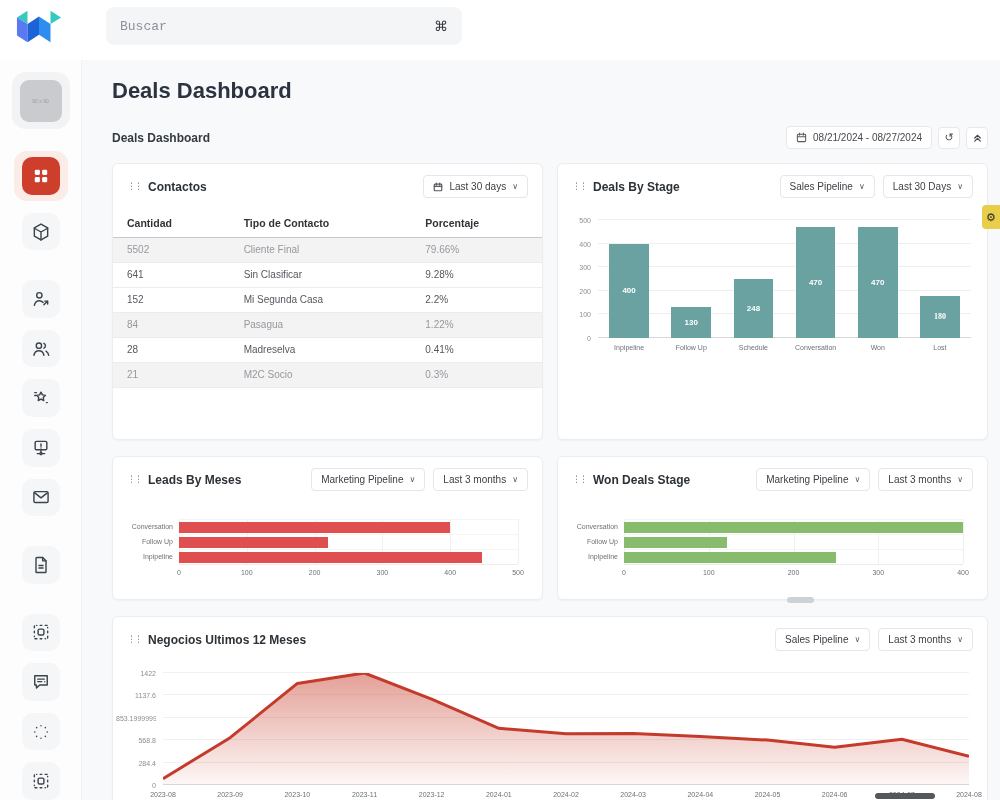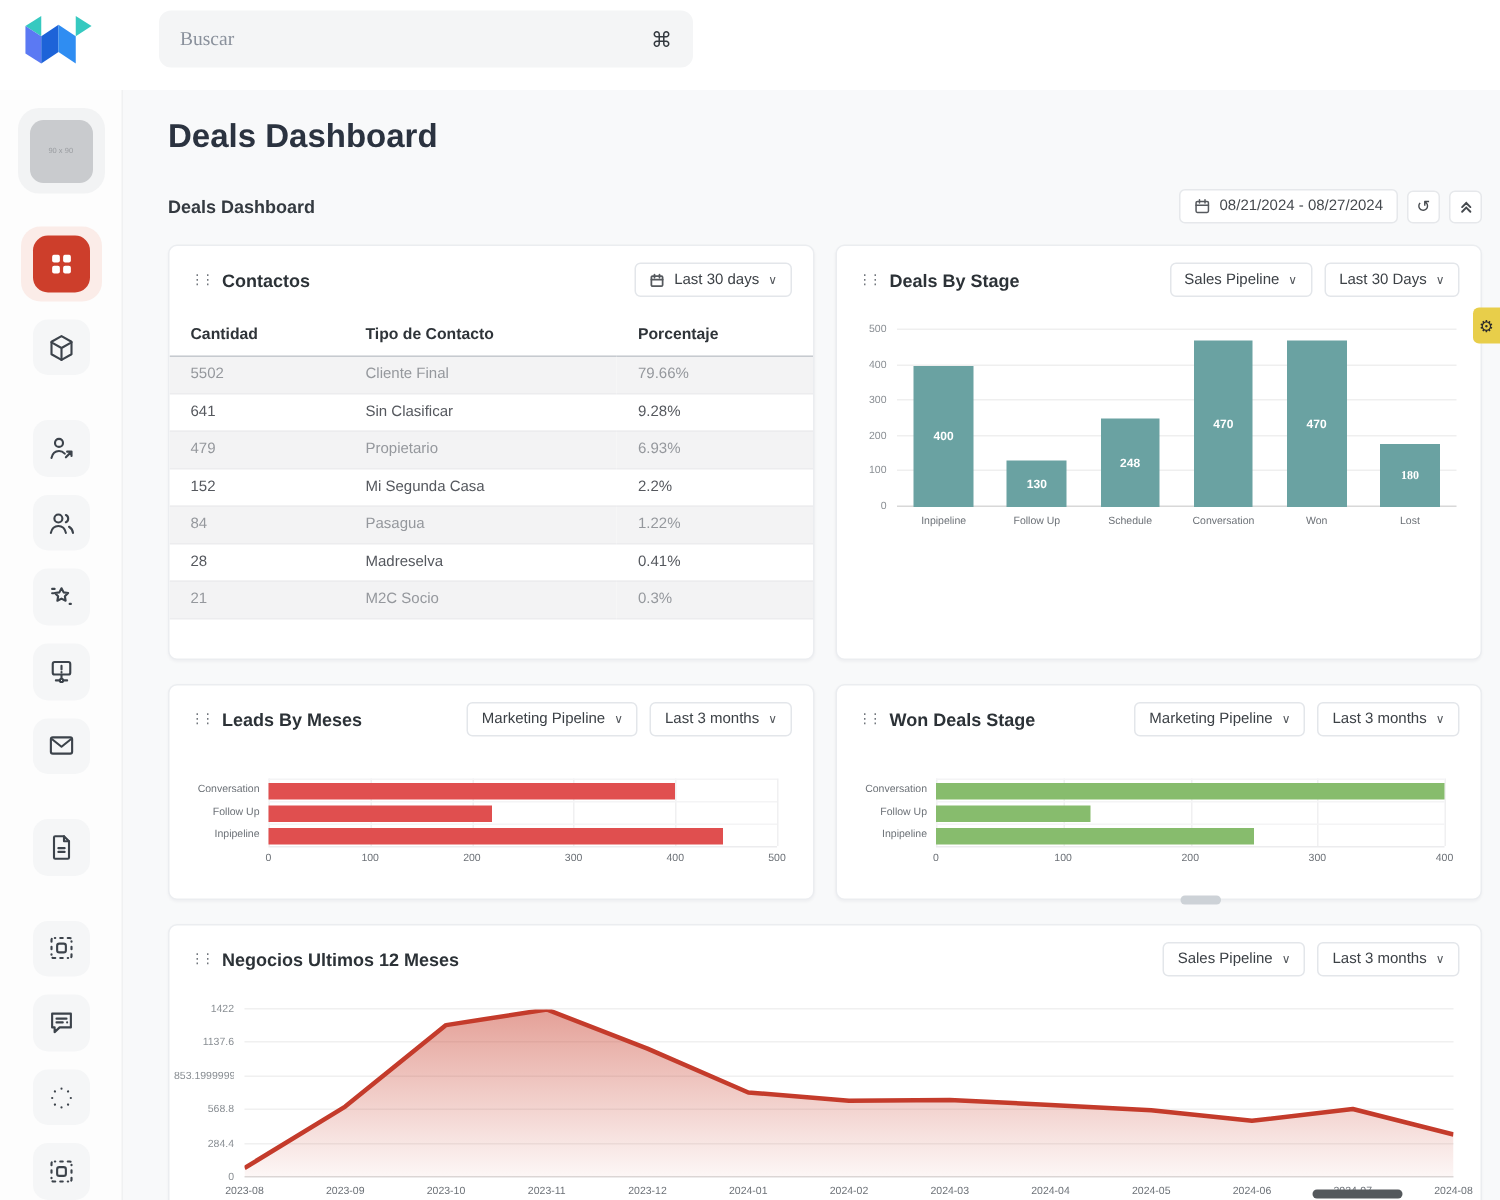--- a/index.html
+++ b/index.html
@@ -5,21 +5,21 @@
   * { margin:0; padding:0; box-sizing:border-box; }
   html,body { width:1000px; height:800px; overflow:hidden; background:#f8f9fa;
               font-family:"Liberation Sans", sans-serif; color:#2d3338; }
 
   
   .topbar { position:absolute; left:0; top:0; width:1000px; height:60px; background:#fff; z-index:5; }
   .logo { position:absolute; left:16px; top:8px; }
   .searchbox { position:absolute; left:106px; top:7px; width:356px; height:38px; background:#f4f5f6;
                border-radius:8px; display:flex; align-items:center; padding:0 14px; }
   .searchbox input { flex:1; border:none; background:transparent; outline:none; font-size:13px; color:#15803d;
-                     font-family:Liberation Serif, serif; }
+                     font-family:Liberation Mono, monospace; }
   .searchbox input::placeholder { color:#8a919c; }
   .cmd-key { font-size:14px; color:#343a40; }
 
   
   .sidebar { position:absolute; left:0; top:60px; width:82px; bottom:0; background:#fdfdfd;
              border-right:1px solid #f0f1f2; display:flex; flex-direction:column; align-items:center; z-index:4; }
   .avatar-wrap { margin-top:12px; width:58px; height:58px; background:#f2f3f4; border-radius:14px;
                  display:flex; align-items:center; justify-content:center; }
   .avatar { width:42px; height:42px; background:#c9cbce; border-radius:9px; display:flex;
             align-items:center; justify-content:center; font-size:5px; color:#9a9da1; }
@@ -287,25 +287,20 @@
         <tbody>
             <tr class="stripe">
               <td>5502</td>
               <td>Cliente Final</td>
               <td>79.66%</td>
             </tr>
             <tr>
               <td>641</td>
               <td>Sin Clasificar</td>
               <td>9.28%</td>
-            </tr>
-            <tr class="stripe">
-              <td>479</td>
-              <td>Propietario</td>
-              <td>6.93%</td>
             </tr>
             <tr>
               <td>152</td>
               <td>Mi Segunda Casa</td>
               <td>2.2%</td>
             </tr>
             <tr class="stripe">
               <td>84</td>
               <td>Pasagua</td>
               <td>1.22%</td>

